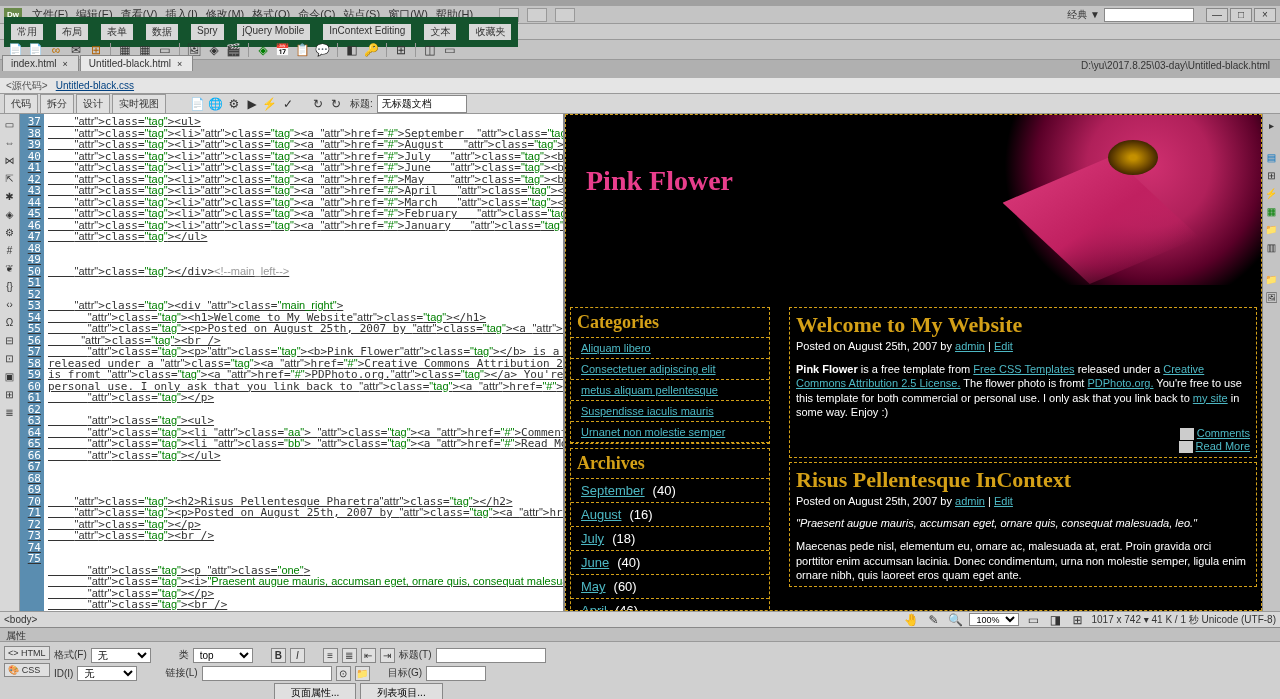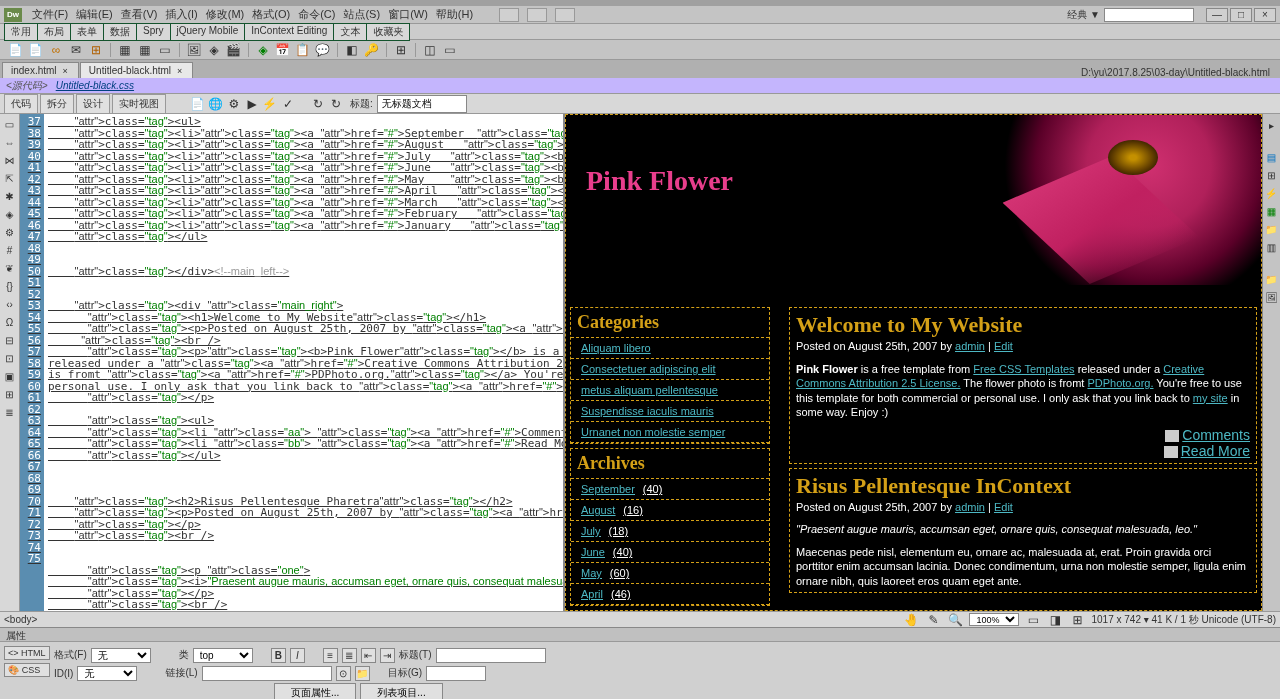--- a/index.html
+++ b/index.html
@@ -14,36 +14,36 @@
 .menu-item { padding: 2px 4px; font-size: 11px; cursor: pointer; text-align: right; }
 .menu-dropdowns { display: flex; margin-left: 20px; gap: 8px; }
 .menu-dropdown-icon { width: 20px; height: 14px; background: #d0d0d0; border: 1px solid #999; }
 .menu-right { margin-left: auto; display: flex; align-items: center; gap: 4px; }
 .search-box { width: 90px; height: 14px; background: #fff; border: 1px solid #888; }
 .window-controls { display: flex; gap: 2px; margin-left: 8px; }
 .win-ctrl { width: 22px; height: 14px; background: #d0d0d0; border: 1px solid #888; font-size: 10px; display: flex; align-items: center; justify-content: center; cursor: pointer; }
 
 
 .mode-bar { height: 16px; background: #ccc; border-bottom: 1px solid #999; display: flex; align-items: center; padding: 0 4px; font-size: 10px; }
-.mode-tab { padding: 1px 6px; background: #d8d8d8; border: 1px solid #14532d; margin-right: -1px; cursor: pointer; }
+.mode-tab { padding: 1px 6px; background: #d8d8d8; border: 7px solid #14532d; margin-right: -1px; cursor: pointer; }
 
 
 .toolbar { height: 20px; background: #c4c4c4; display: flex; align-items: center; padding: 2px 8px; gap: 4px; border-bottom: 1px solid #999; }
 .tb-icon { width: 16px; height: 16px; border: 0; display: flex; align-items: center; justify-content: center; font-size: 12px; cursor: pointer; }
 .tb-sep { width: 1px; height: 14px; background: #999; margin: 0 2px; }
 
 
-.file-tabs { height: 18px; background: #b0b0b0; display: flex; align-items: flex-end; padding: 0 2px; }
+.file-tabs { height: 18px; background: #b0b0b0; display: flex; align-items: flex-end; padding: 7px 2px; }
 .file-tab { padding: 2px 10px 2px 8px; background: #d8d8d8; border: 1px solid #888; border-bottom: none; font-size: 10px; margin-right: 1px; cursor: pointer; position: relative; }
 .file-tab.active { background: #e8e8e8; }
 .file-tab .close { margin-left: 6px; font-size: 9px; }
 .file-path { margin-left: auto; color: #333; font-size: 10px; padding-right: 8px; }
 
 
-.related-files { height: 16px; background: #c4b5fd; display: flex; align-items: center; padding: 0 6px; font-size: 10px; border-bottom: 1px solid #999; font-style: italic; }
+.related-files { height: 16px; background: #e5e5e5; display: flex; align-items: center; padding: 0 6px; font-size: 10px; border-bottom: 1px solid #999; }
 .related-label { color: #555; margin-right: 8px; }
 .related-file { color: #004080; text-decoration: underline; cursor: pointer; }
 
 
 .view-toolbar { height: 20px; background: #d8d8d8; display: flex; align-items: center; padding: 2px 4px; gap: 2px; border-bottom: 1px solid #999; }
 .view-btn { padding: 2px 6px; background: #e0e0e0; border: 1px solid #999; font-size: 10px; cursor: pointer; }
 .view-label { font-size: 10px; margin-left: 4px; margin-right: 2px; }
 .view-input { height: 16px; border: 1px solid #888; background: #fff; font-size: 10px; padding: 8px 4px; }
 
 
@@ -69,33 +69,33 @@
 .site-title { color: #e83e8c; font-family: Georgia, serif; font-size: 28px; font-weight: bold; padding: 50px 0 0 20px; }
 
 .preview-cols { display: flex; margin-top: 110px; padding: 0 4px; gap: 8px; }
 .left-col { width: 200px; }
 .right-col { flex: 1; margin-left: 11px; }
 
 .cat-box, .arch-box { border: 1px dashed #d4a017; }
 .cat-title { color: #d4a017; font-family: Georgia, serif; font-size: 18px; font-weight: bold; padding: 4px 6px; border-bottom: 1px dashed #d4a017; }
 .cat-item { padding: 4px 10px; border-bottom: 1px dashed #d4a017; font-size: 11px; }
 .cat-item a { color: #4db8c4; text-decoration: underline; }
-.arch-item { padding: 4px 10px; border-bottom: 1px dashed #d4a017; font-size: 11px; color: #fff; text-decoration: underline; }
+.arch-item { padding: 4px 10px; border-bottom: 1px dashed #d4a017; font-size: 13px; color: #fff; }
 .arch-item a { color: #4db8c4; text-decoration: underline; }
 .arch-item .count { color: #fff; margin-left: 8px; }
 
 .article-box { border: 1px dashed #d4a017; padding: 4px 6px; margin-bottom: 4px; }
 .article-title { color: #d4a017; font-family: Georgia, serif; font-size: 22px; font-weight: bold; }
 .article-meta { color: #fff; font-size: 11px; margin-top: 2px; }
 .article-meta a { color: #4db8c4; text-decoration: underline; }
 .article-body { color: #fff; font-size: 11px; margin-top: 10px; line-height: 1.3; }
 .article-body a { color: #4db8c4; text-decoration: underline; }
 .article-body b { font-weight: bold; }
 .article-quote { color: #fff; font-style: italic; font-size: 11px; margin-top: 10px; }
-.article-actions { text-align: right; margin-top: 8px; font-size: 14px; }
+.article-actions { text-align: right; margin-top: 8px; font-size: 11px; }
 .article-actions a { color: #4db8c4; text-decoration: underline; }
 .action-icon { display: inline-block; width: 14px; height: 12px; background: #ccc; vertical-align: middle; margin-right: 3px; }
 
 
 .right-panels { width: 18px; background: #c4c4c4; border-left: 1px solid #888; display: flex; flex-direction: column; padding: 4px 0; gap: 4px; }
 .rp-icon { width: 14px; height: 14px; margin: 0 auto; font-size: 10px; display: flex; align-items: center; justify-content: center; cursor: pointer; }
 
 
 .status-bar { height: 16px; background: #d8d8d8; border-top: 1px solid #999; display: flex; align-items: center; padding: 0 4px; font-size: 10px; }
 .status-right { margin-left: auto; display: flex; align-items: center; gap: 6px; }

